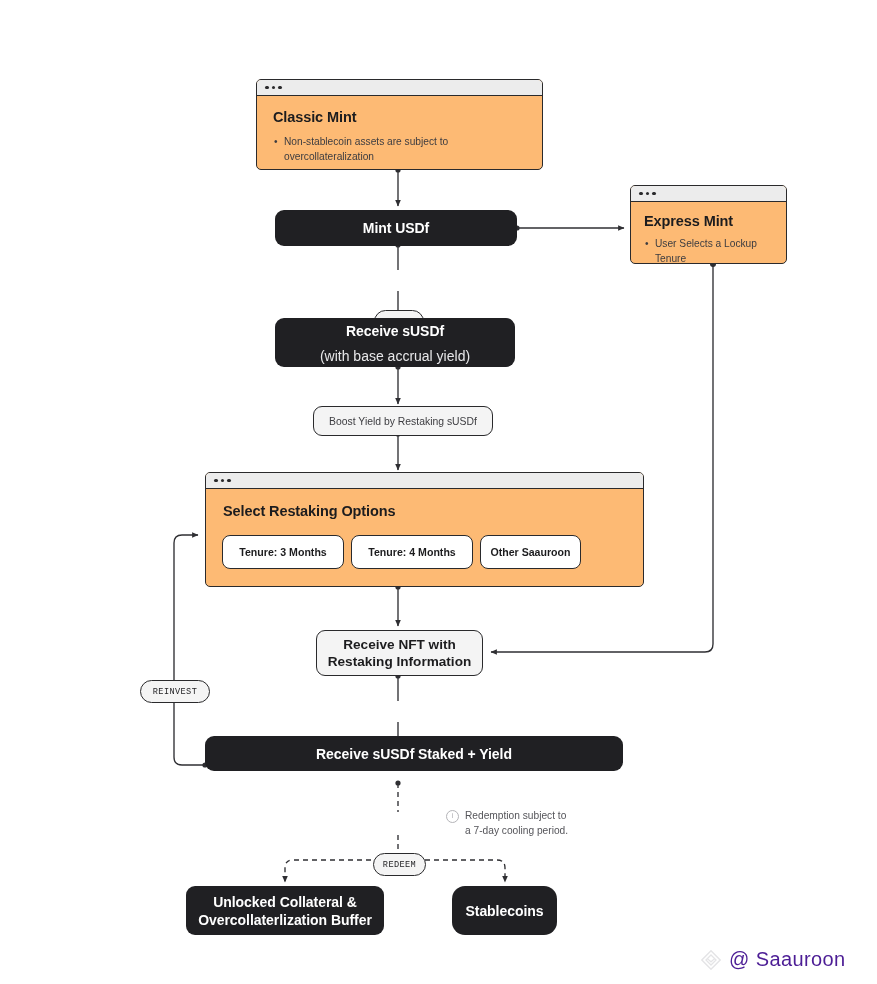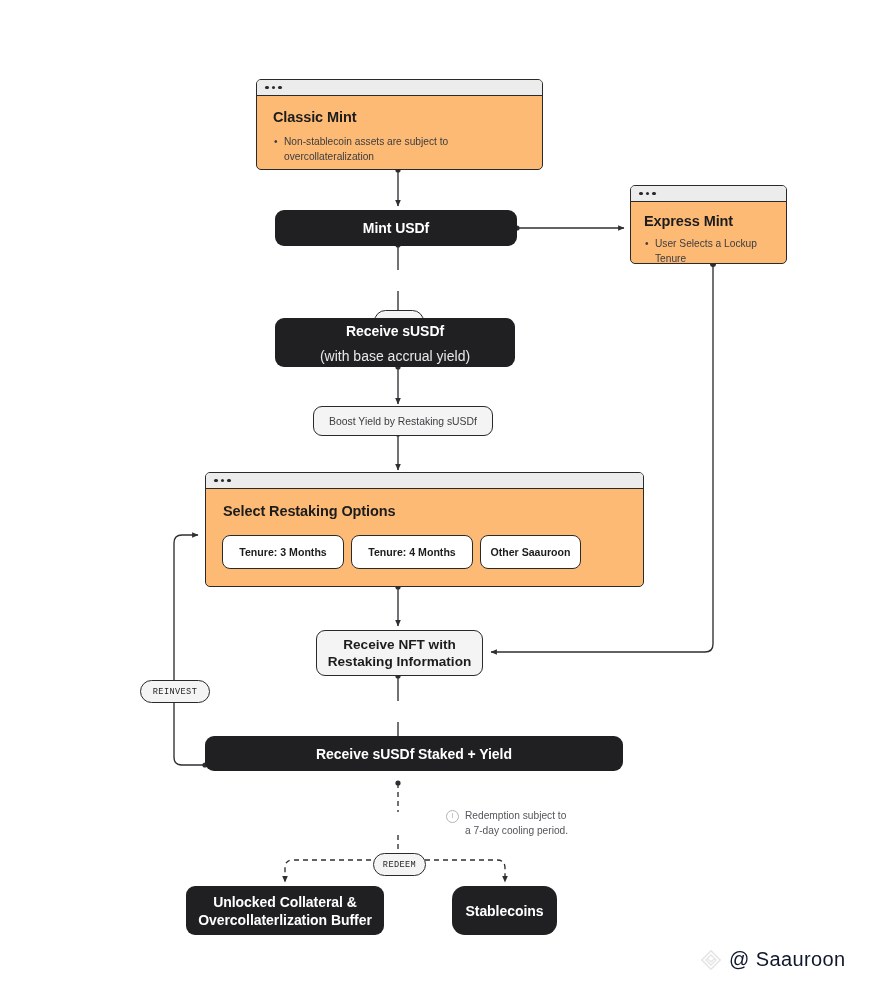--- a/index.html
+++ b/index.html
@@ -165,21 +165,21 @@
     line-height: 15px;
     color: #55555a;
   }
 
   
   .watermark {
     position: absolute;
     display: flex;
     align-items: center;
     gap: 7px;
-    color: #0f172a;
+    color: #4c1d95;
     font-size: 20px;
     letter-spacing: 0.4px;
     user-select: none;
   }
 </style>
 </head>
 <body>
 
 <div id="canvas">
 

